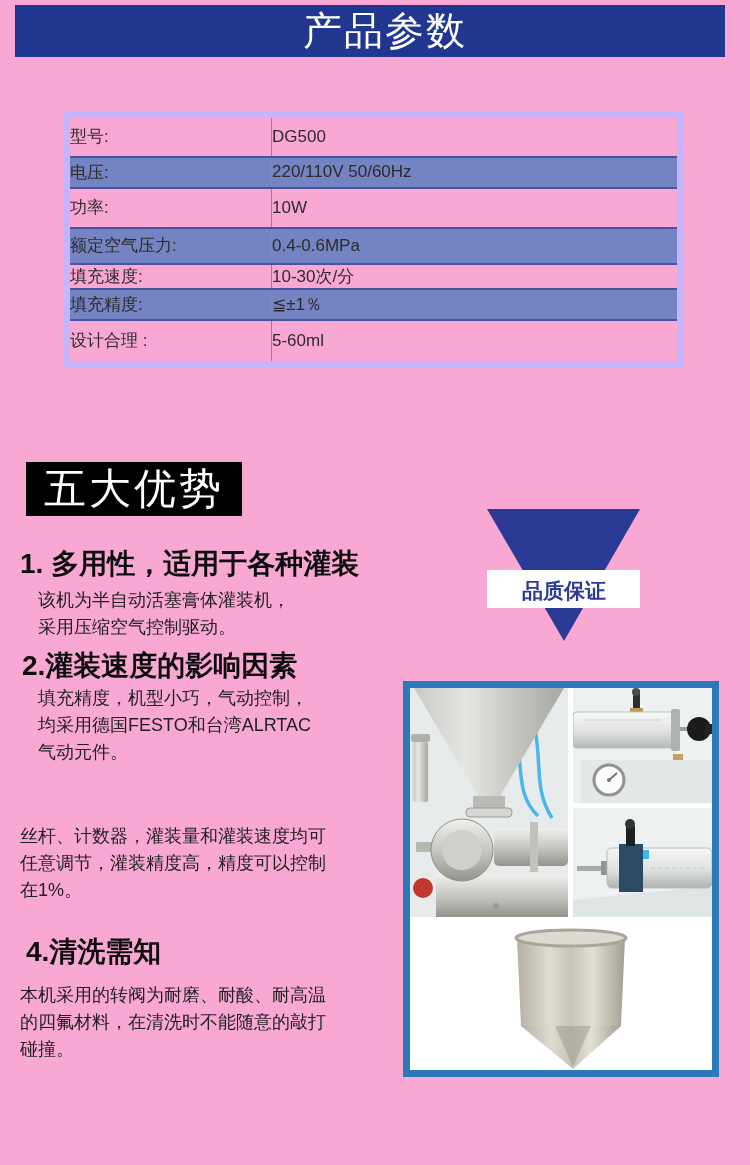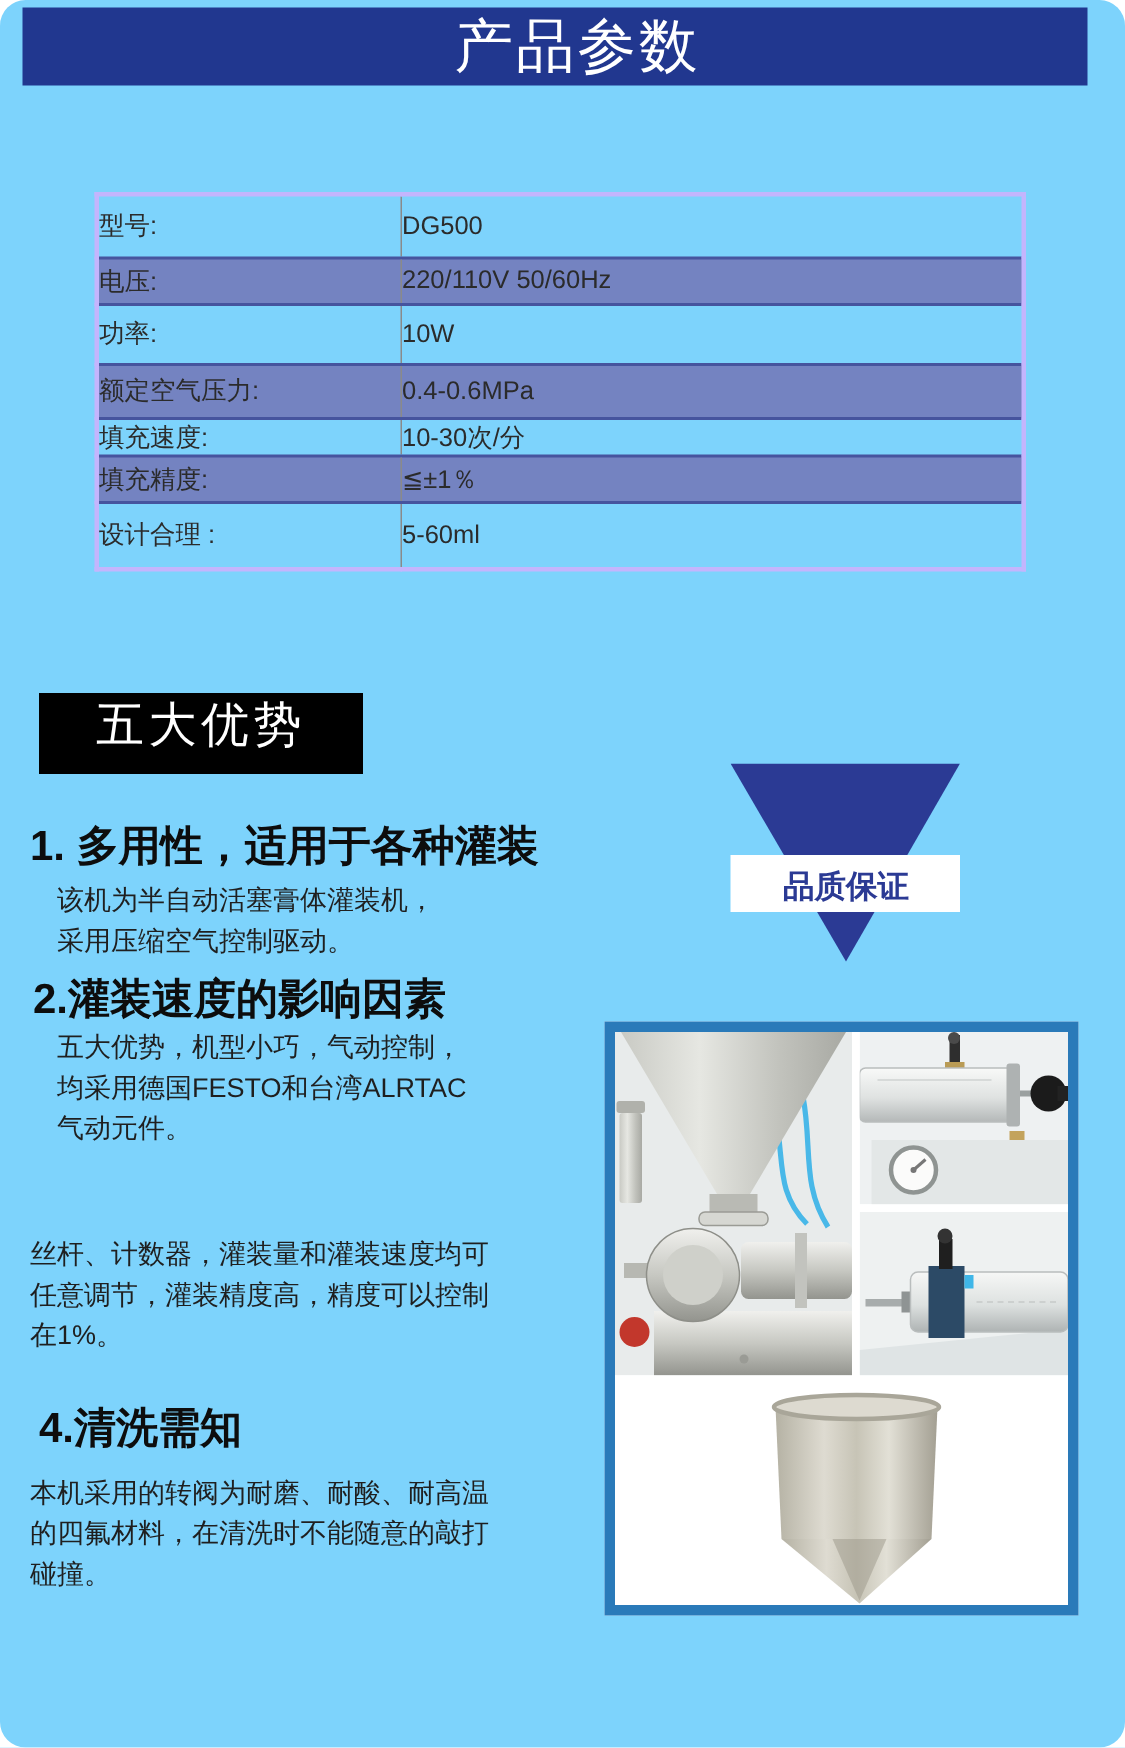--- a/index.html
+++ b/index.html
@@ -1,31 +1,31 @@
 <!DOCTYPE html>
 <html><head>
 <meta charset="utf-8">
 <style>
   html,body{margin:0;padding:0;background:#fff;}
   .canvas{
-    position:relative;width:750px;height:1165px;background:#7dd3fc;
-    font-family:"Liberation Sans","DejaVu Sans",sans-serif;overflow:hidden;border-radius:17px;
+    position:relative;width:750px;height:1165px;background:#f9a8d4;
+    font-family:"Liberation Sans","DejaVu Sans",sans-serif;overflow:hidden;
   }
   
   .banner{
     position:absolute;left:15px;top:5px;width:710px;height:52px;
     background:#21378f;color:#ffffff;
     display:flex;align-items:center;justify-content:center;
     font-size:39px;font-weight:500;letter-spacing:2px;text-indent:30px;
   }
   
   table.spec{
-    position:absolute;left:63px;top:128px;width:621px;
+    position:absolute;left:63px;top:111px;width:621px;
     border-collapse:collapse;table-layout:fixed;
-    border:3px solid #c4b5fd;
+    border:7px solid #c4b5fd;
   }
   table.spec td{
     border:1px solid #8a8a8a;font-size:17px;color:#2b2b2b;
     vertical-align:middle;padding:0;
   }
   td.lab{width:201px;padding-left:11px;}
   td.val{padding-left:52px;}
   tr.hl td{
     background:#7483c1;
     border-top:2px solid #46549e;border-bottom:2px solid #46549e;
@@ -34,22 +34,22 @@
   tr:nth-child(2){height:31px;}
   tr:nth-child(3){height:40px;}
   tr:nth-child(4){height:36px;}
   tr:nth-child(5){height:20px;}
   tr:nth-child(6){height:31px;}
   tr:nth-child(7){height:45px;}
   
   .adv-title-box{
     position:absolute;left:26px;top:462px;width:216px;height:54px;
     background:#000000;color:#ffffff;
-    display:flex;justify-content:center;
-    font-size:32px;letter-spacing:3px;
+    display:flex;align-items:center;justify-content:center;
+    font-size:42px;letter-spacing:3px;
   }
   .sec-head{
     position:absolute;color:#0d0d0d;font-size:28px;font-weight:600;
     white-space:nowrap;
   }
   .sec-body{
     position:absolute;color:#1f1f1f;font-size:18px;line-height:27px;
     white-space:pre-line;width:390px;
   }
   #h1{left:20px;top:545px;} #p1{left:38px;top:587px;}
@@ -119,21 +119,21 @@
 
   <div class="adv-title-box">
     <span>五大优势</span>
   </div>
 
   <div id="h1" class="sec-head">1. 多用性，适用于各种灌装</div>
   <div id="p1" class="sec-body">该机为半自动活塞膏体灌装机，
 采用压缩空气控制驱动。</div>
 
   <div id="h2" class="sec-head">2.灌装速度的影响因素</div>
-  <div id="p2" class="sec-body">五大优势，机型小巧，气动控制，
+  <div id="p2" class="sec-body">填充精度，机型小巧，气动控制，
 均采用德国FESTO和台湾ALRTAC
 气动元件。</div>
 
   <div id="p3" class="sec-body">丝杆、计数器，灌装量和灌装速度均可
 任意调节，灌装精度高，精度可以控制
 在1%。</div>
 
   <div id="h4" class="sec-head">4.清洗需知</div>
   <div id="p4" class="sec-body">本机采用的转阀为耐磨、耐酸、耐高温
 的四氟材料，在清洗时不能随意的敲打

